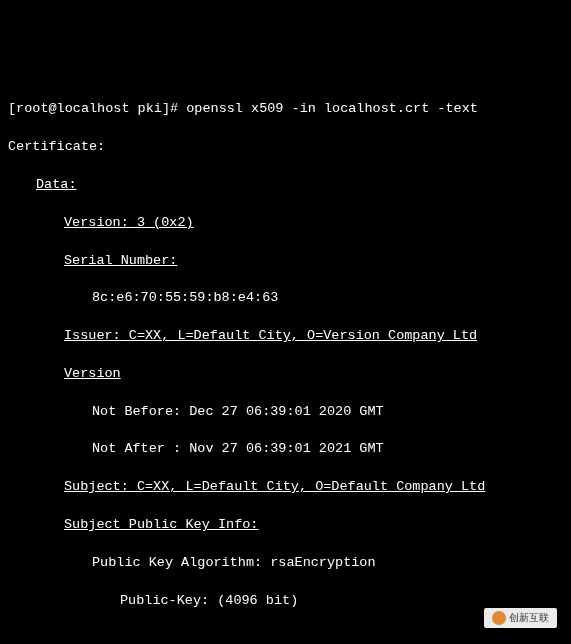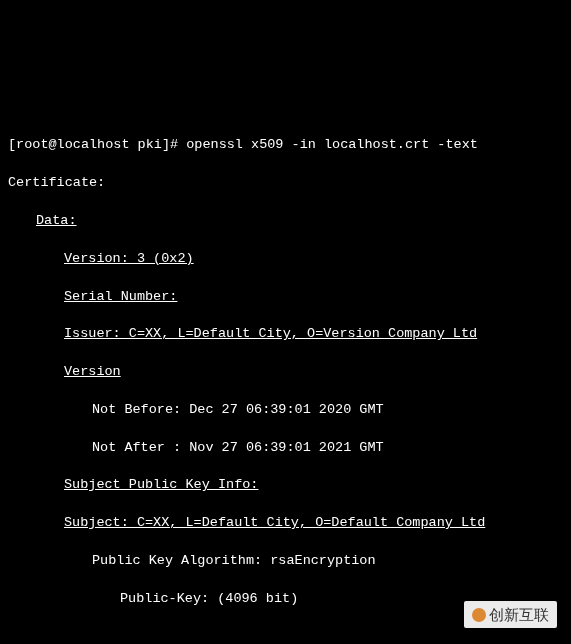--- a/index.html
+++ b/index.html
@@ -9,34 +9,34 @@
       font-family: 'Courier New', Consolas, monospace;
       font-size: 13.5px;
       line-height: 1.4;
       padding: 6px 8px;
       width: 571px;
       height: 644px;
       overflow: hidden;
       position: relative;
       white-space: pre;
     }
-    .prompt-line { color: #fff; margin-top: 36px; }
+    .prompt-line { color: #fff; }
     .cert-line { color: #fff; }
     .indent-1 { padding-left: 28px; text-decoration: underline; }
     .indent-2 { padding-left: 56px; text-decoration: underline; }
     .indent-3 { padding-left: 84px; }
     .indent-4 { padding-left: 112px; }
     .watermark {
       position: absolute;
       bottom: 16px;
       right: 14px;
       background: rgba(255,255,255,0.92);
       color: #333;
       font-family: Arial, sans-serif;
-      font-size: 15px;
+      font-size: 10px;
       padding: 3px 8px;
       border-radius: 2px;
       display: flex;
       align-items: center;
       gap: 3px;
     }
     .watermark-icon {
       width: 14px;
       height: 14px;
       background: #d83;
@@ -48,26 +48,27 @@
 <body>
 
 
 
 <div>
 <div class="prompt-line">[root@localhost pki]# openssl x509 -in localhost.crt -text</div>
 <div class="cert-line">Certificate:</div>
 <div class="cert-line indent-1">Data:</div>
 <div class="cert-line indent-2">Version: 3 (0x2)</div>
 <div class="cert-line indent-2">Serial Number:</div>
+<div class="cert-line indent-3">8c:e6:70:55:59:b8:e4:63</div>
 <div class="cert-line indent-2">Issuer: C=XX, L=Default City, O=Version Company Ltd</div>
 <div class="cert-line indent-2">Version</div>
 <div class="cert-line indent-3">Not Before: Dec 27 06:39:01 2020 GMT</div>
 <div class="cert-line indent-3">Not After : Nov 27 06:39:01 2021 GMT</div>
+<div class="cert-line indent-2">Subject: C=XX, L=Default City, O=Default Company Ltd</div>
 <div class="cert-line indent-2">Subject Public Key Info:</div>
-<div class="cert-line indent-2">Subject: C=XX, L=Default City, O=Default Company Ltd</div>
 <div class="cert-line indent-3">Public Key Algorithm: rsaEncryption</div>
 <div class="cert-line indent-4">Public-Key: (4096 bit)</div>
 
 
 </div>
 
 <div class="watermark">
   <span class="watermark-icon"></span>
   <span>创新互联</span>
 </div>

